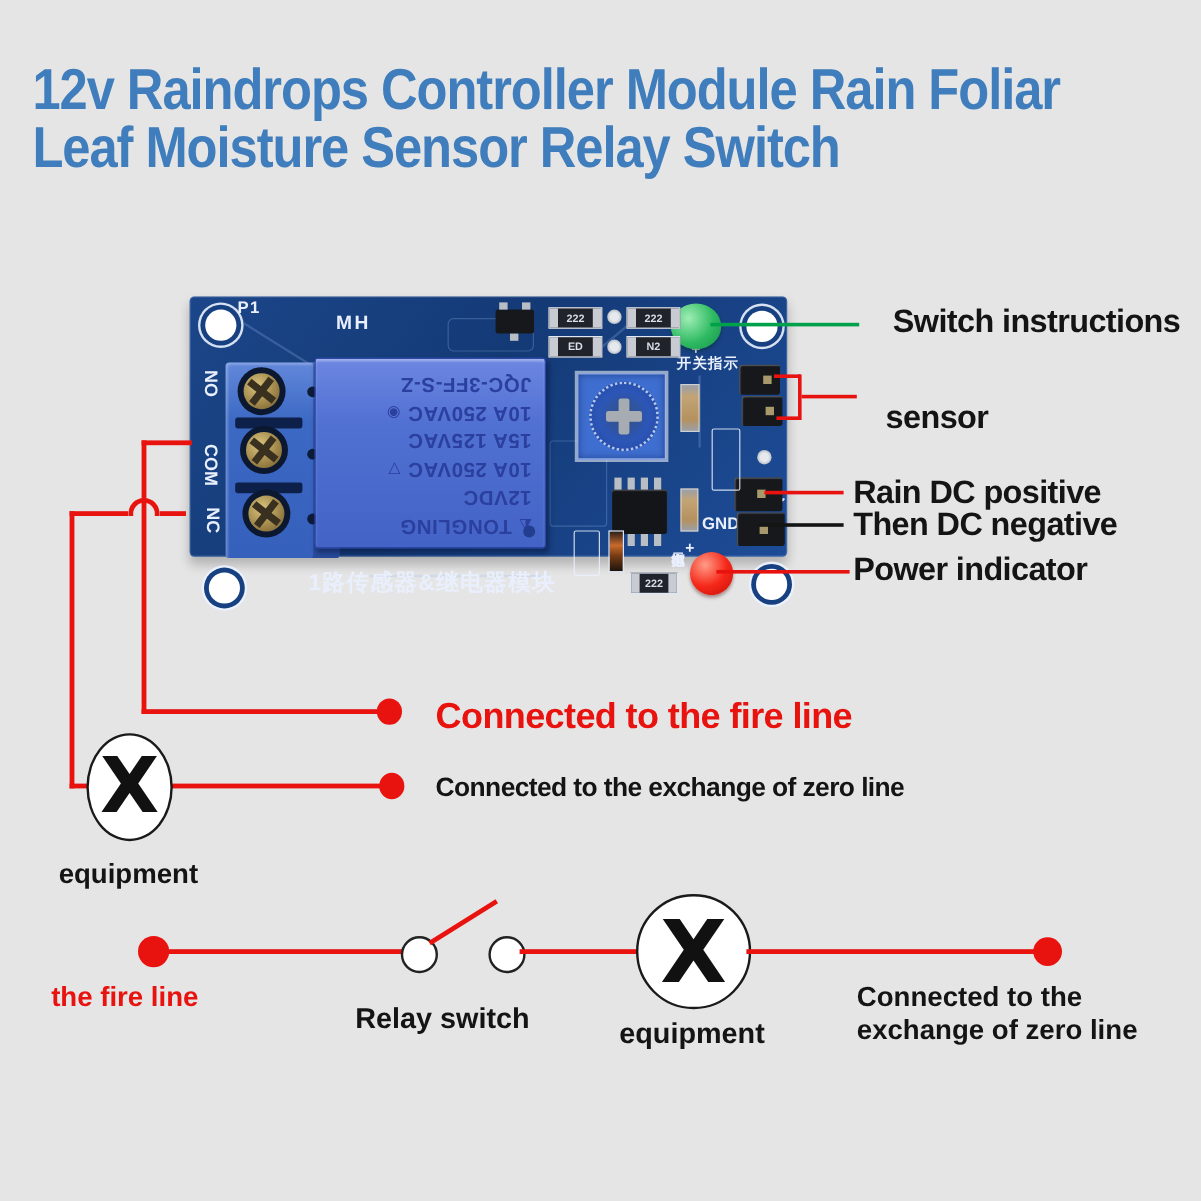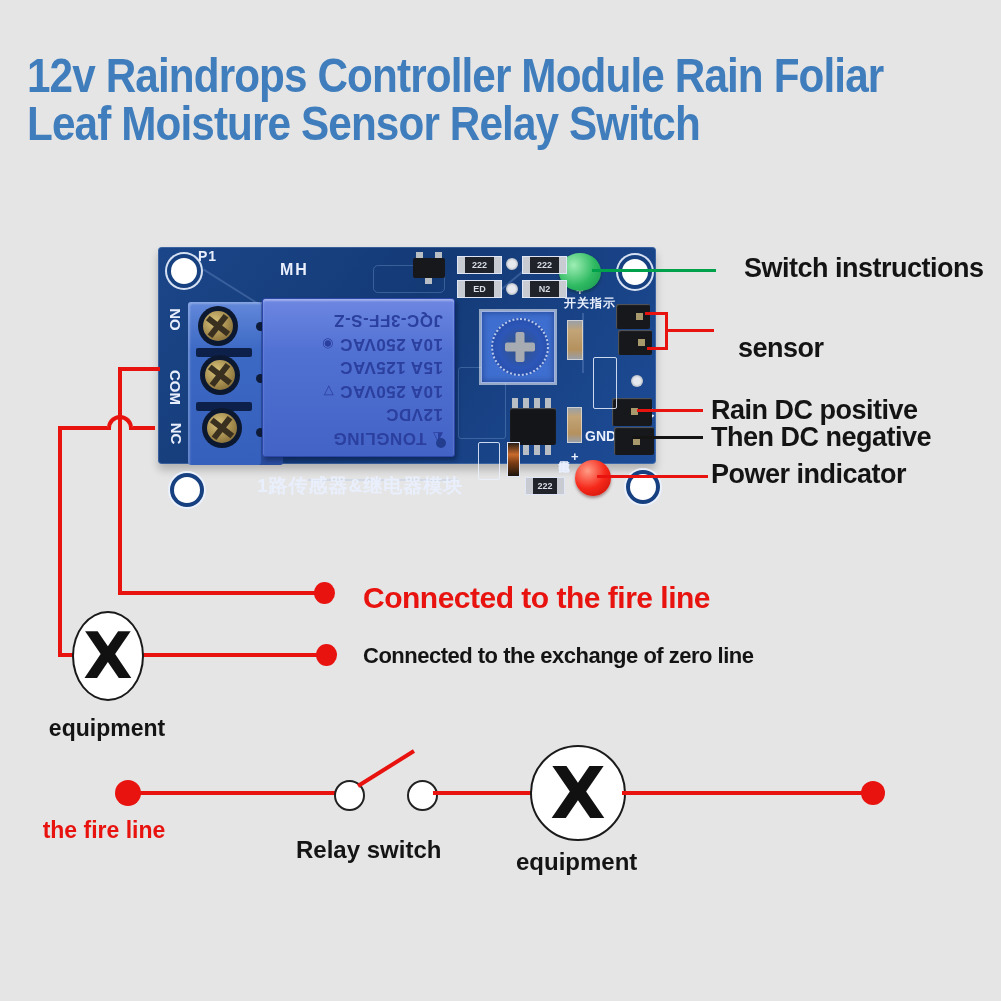--- a/index.html
+++ b/index.html
@@ -278,14 +278,18 @@
     <span>X</span>
   </div>
   <div class="line" style="left:622px;top:791px;width:240px;height:4px;background:#e8120f;"></div>
   <div class="dot" style="left:861px;top:781px;width:24px;height:24px;"></div>
 
   <div class="lbl red" style="left:22px;top:816px;width:164px;text-align:center;font-size:23px;line-height:28px;">
     <div>the fire line</div>
   </div>
   <div class="lbl" style="left:296px;top:836px;font-size:24px;">Relay switch</div>
   <div class="lbl" style="left:516px;top:848px;width:120px;text-align:center;font-size:24px;">equipment</div>
+  <div class="lbl" style="left:714px;top:816px;font-size:23px;line-height:28px;">
+    <div>Connected to the</div>
+    <div>exchange of zero line</div>
+  </div>
 
 </div>
 
 </body></html>

